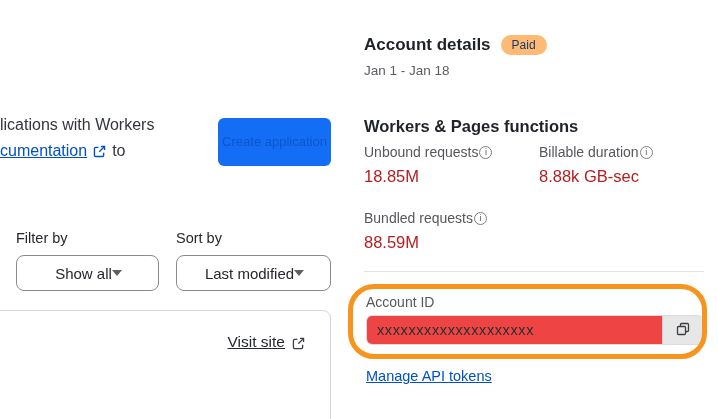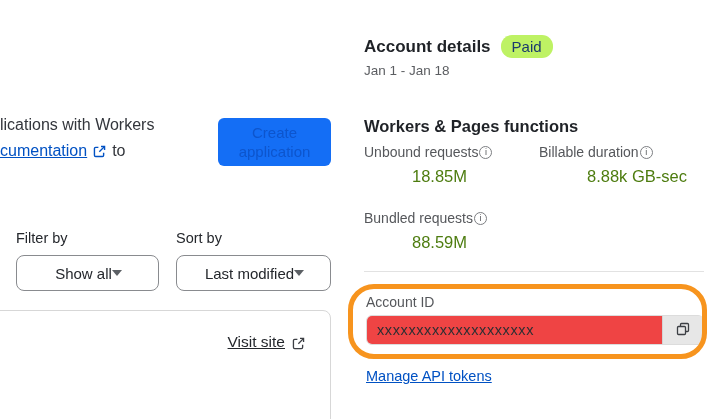--- a/index.html
+++ b/index.html
@@ -8,47 +8,47 @@
   .stage { position:relative; width:718px; height:419px; overflow:hidden; background:#fff; }
 
   
   .intro-line1 { position:absolute; left:0; top:116px; font-size:16px; color:#33363c; white-space:nowrap; }
   .intro-line2 { position:absolute; left:0; top:142px; font-size:16px; color:#33363c; white-space:nowrap; display:flex; align-items:center; gap:5px; }
   .doc-link { color:#0051c3; text-decoration:underline; cursor:pointer; }
   .ext-icon { display:inline-flex; align-items:center; }
 
   .create-btn { position:absolute; left:218px; top:118px; width:113px; height:48px;
     background:#146ef5; border:none; border-radius:6px; color:#0d55cd;
-    font-family:"Liberation Sans",sans-serif; font-size:15px; line-height:19px; cursor:pointer; }
+    font-family:"Liberation Sans",sans-serif; font-size:13px; line-height:26px; cursor:pointer; }
 
   .ctl-label { position:absolute; top:230px; font-size:14.5px; color:#24272c; }
   .ctl-label.filter { left:16px; }
   .ctl-label.sort { left:176px; }
 
   .dropdown { position:absolute; top:255px; height:36px; background:#fff; border:1px solid #898b8f;
     border-radius:8px; display:flex; align-items:center; justify-content:center;
     padding:0 12px 0 14px; font-size:15px; color:#24272c; cursor:pointer; }
   .dropdown.filter { left:16px; width:143px; }
   .dropdown.sort { left:176px; width:155px; }
   .caret { width:0; height:0; border-left:5px solid transparent; border-right:5px solid transparent; border-top:6px solid #5c6065; }
 
   .project-card { position:absolute; left:-22px; top:310px; width:353px; height:130px;
     background:#fff; border:1px solid #d7d7d7; border-top-right-radius:8px; }
   .visit-row { position:absolute; top:22px; right:24px; display:flex; align-items:flex-end; gap:6px; }
   .visit-link { font-size:15.5px; color:#24272c; text-decoration:underline; cursor:pointer; }
 
   
   .acct-title-row { position:absolute; left:364px; top:35px; display:flex; align-items:center; gap:10px; }
   .acct-title { font-size:17px; font-weight:700; color:#1f2227; }
-  .badge { background:#bef264; color:#1b3a6d; font-size:15px; padding:3px 11px; border-radius:11px; }
+  .badge { background:#fdba74; color:#1b3a6d; font-size:12px; padding:3px 11px; border-radius:11px; }
   .date-range { position:absolute; left:364px; top:63px; font-size:13.5px; color:#5b5d61; }
   .section-title { position:absolute; left:364px; top:100px; font-size:16.5px; font-weight:700; color:#1f2227;margin-top:17px; }
 
   .metric-label { position:absolute; font-size:14px; color:#55575b; display:flex; align-items:center; gap:1px; }
-  .metric-value { position:absolute; font-size:16.5px; color:#4d7c0f;margin-left:48px; }
+  .metric-value { position:absolute; font-size:16.5px; color:#b91c1c; }
   .m0l { left:364px; top:144px; } .m0v { left:364px; top:167px; }
   .m1l { left:539px; top:144px; } .m1v { left:539px; top:167px; }
   .m2l { left:364px; top:210px; } .m2v { left:364px; top:233px; }
   .info-dot { width:13px; height:13px; border:1px solid #7c7e82; border-radius:50%;
     display:inline-flex; align-items:center; justify-content:center;
     font-size:9px; color:#55575b; font-style:normal; }
 
   .divider { position:absolute; left:364px; top:271px; width:340px; height:1px; background:#e2e2e2; }
 
   .highlight-ring { position:absolute; left:348px; top:284px; width:359px; height:75px;

